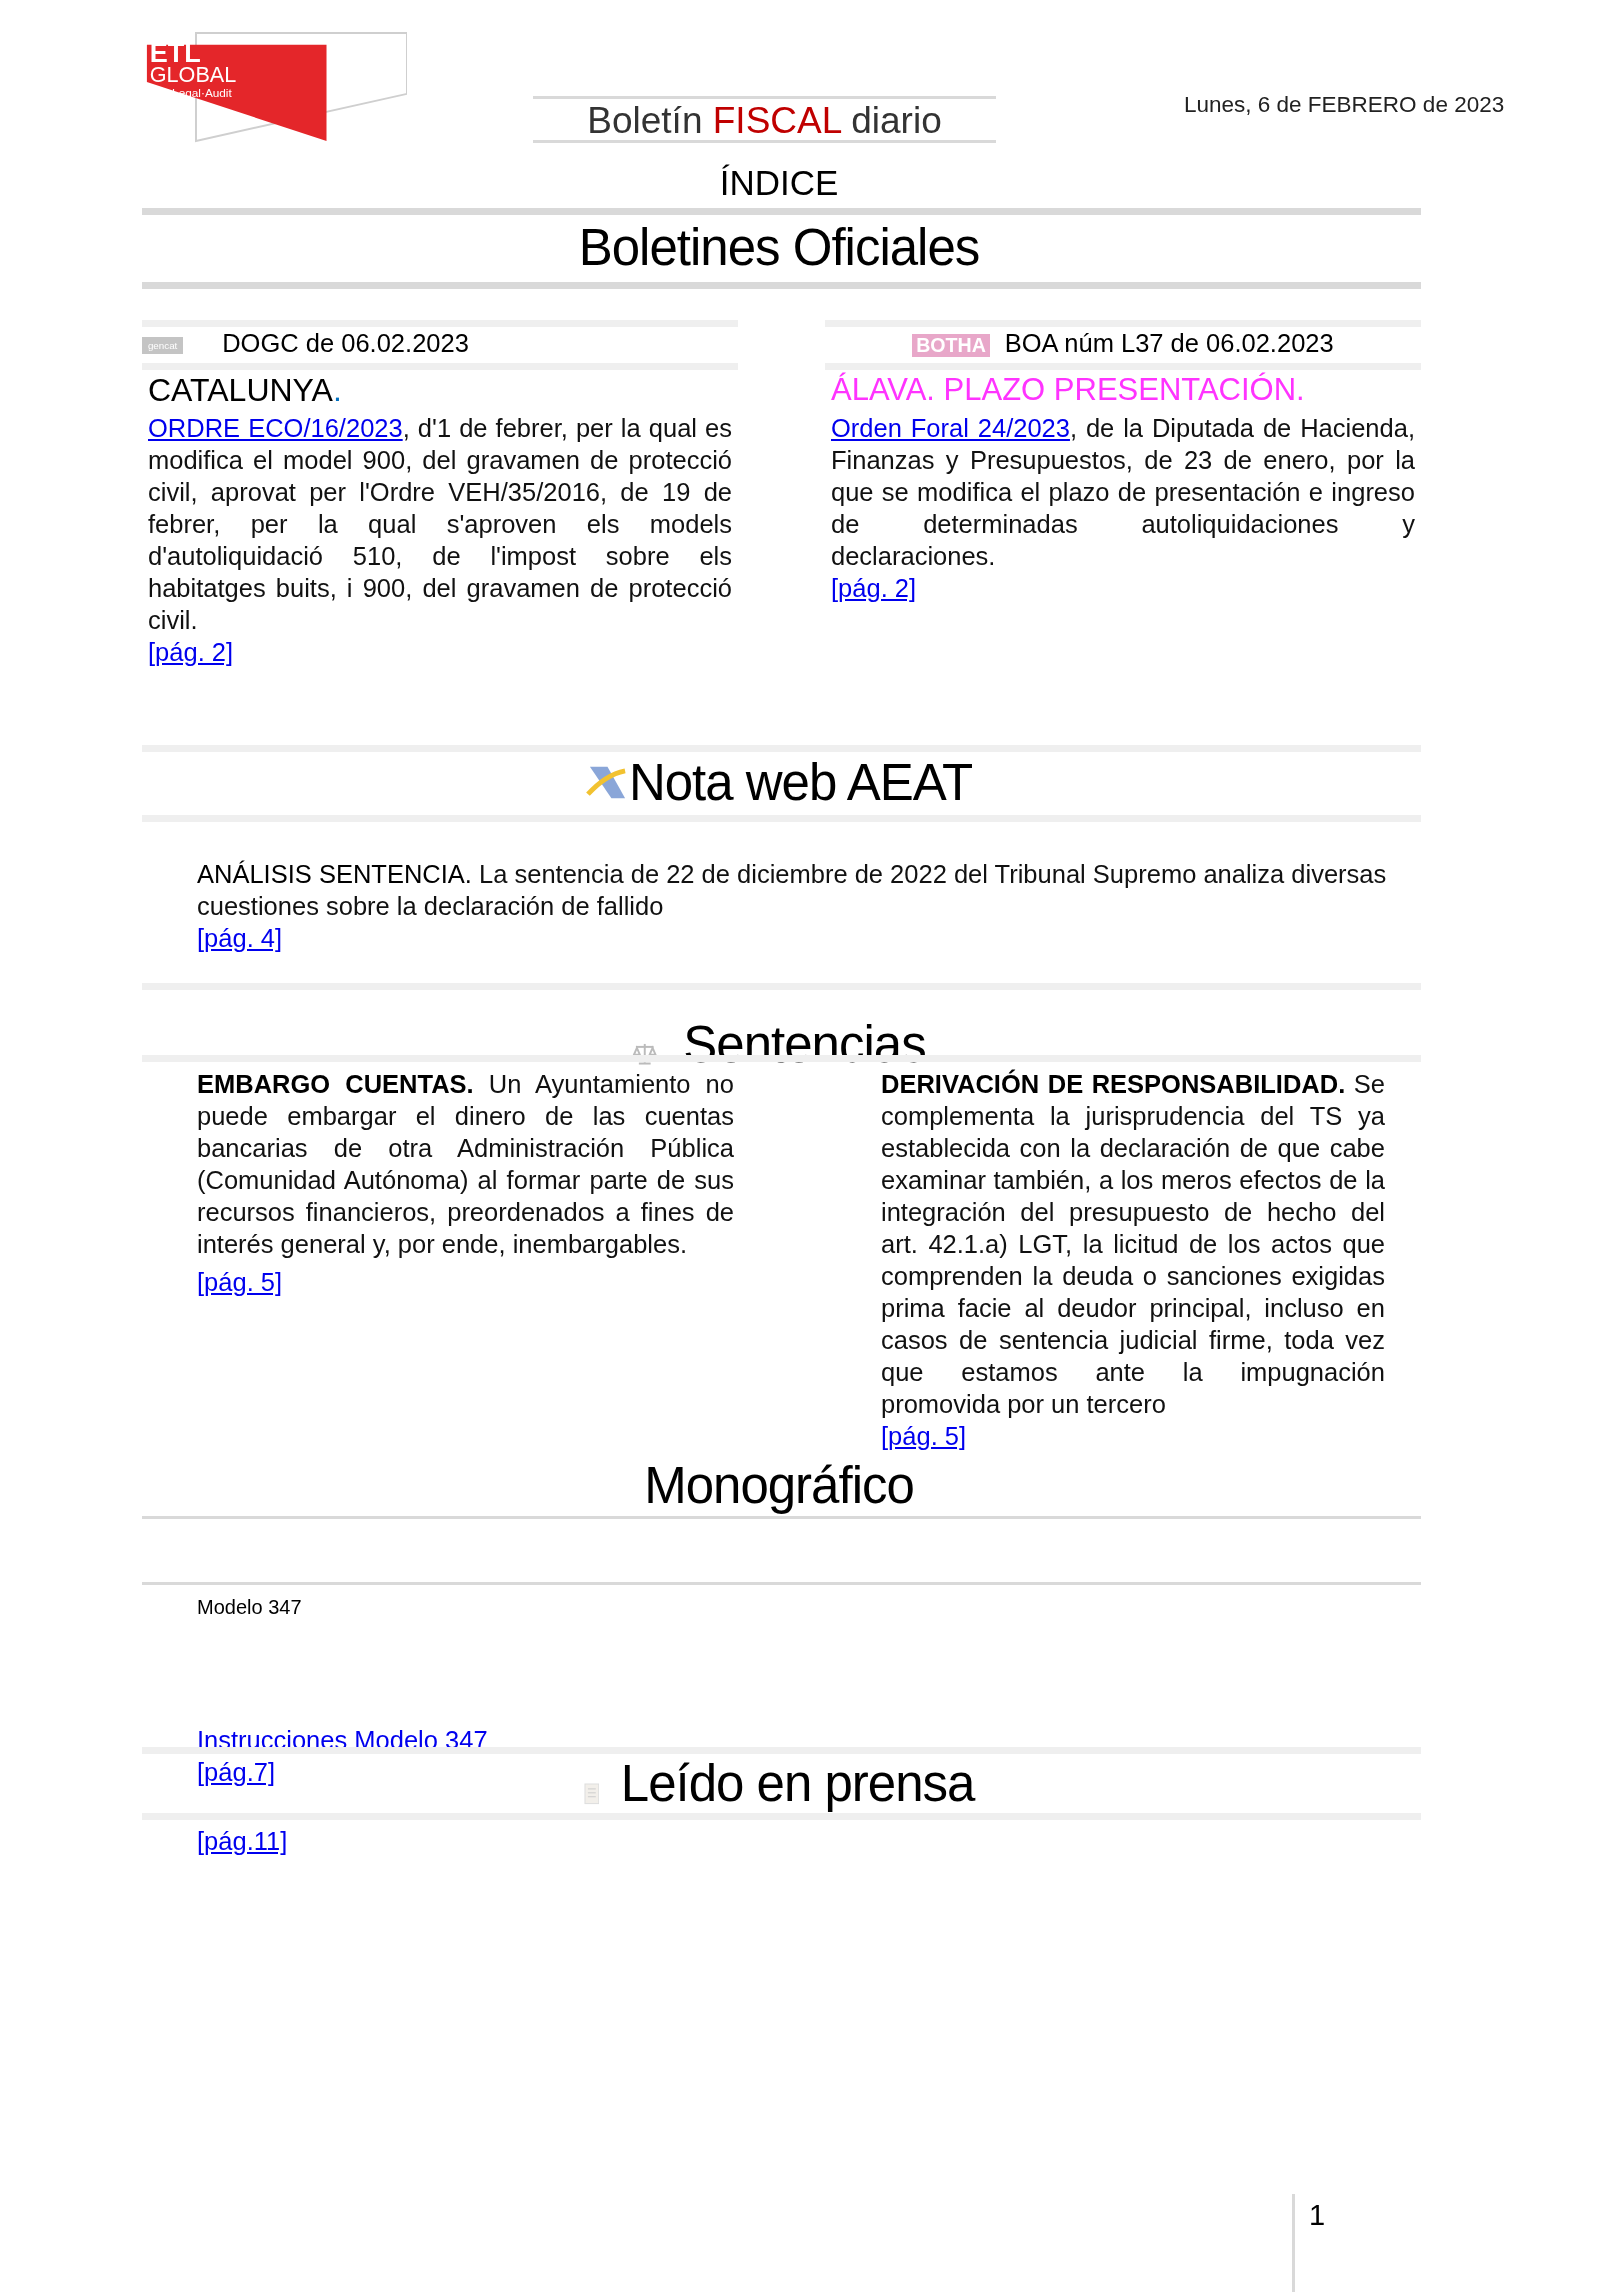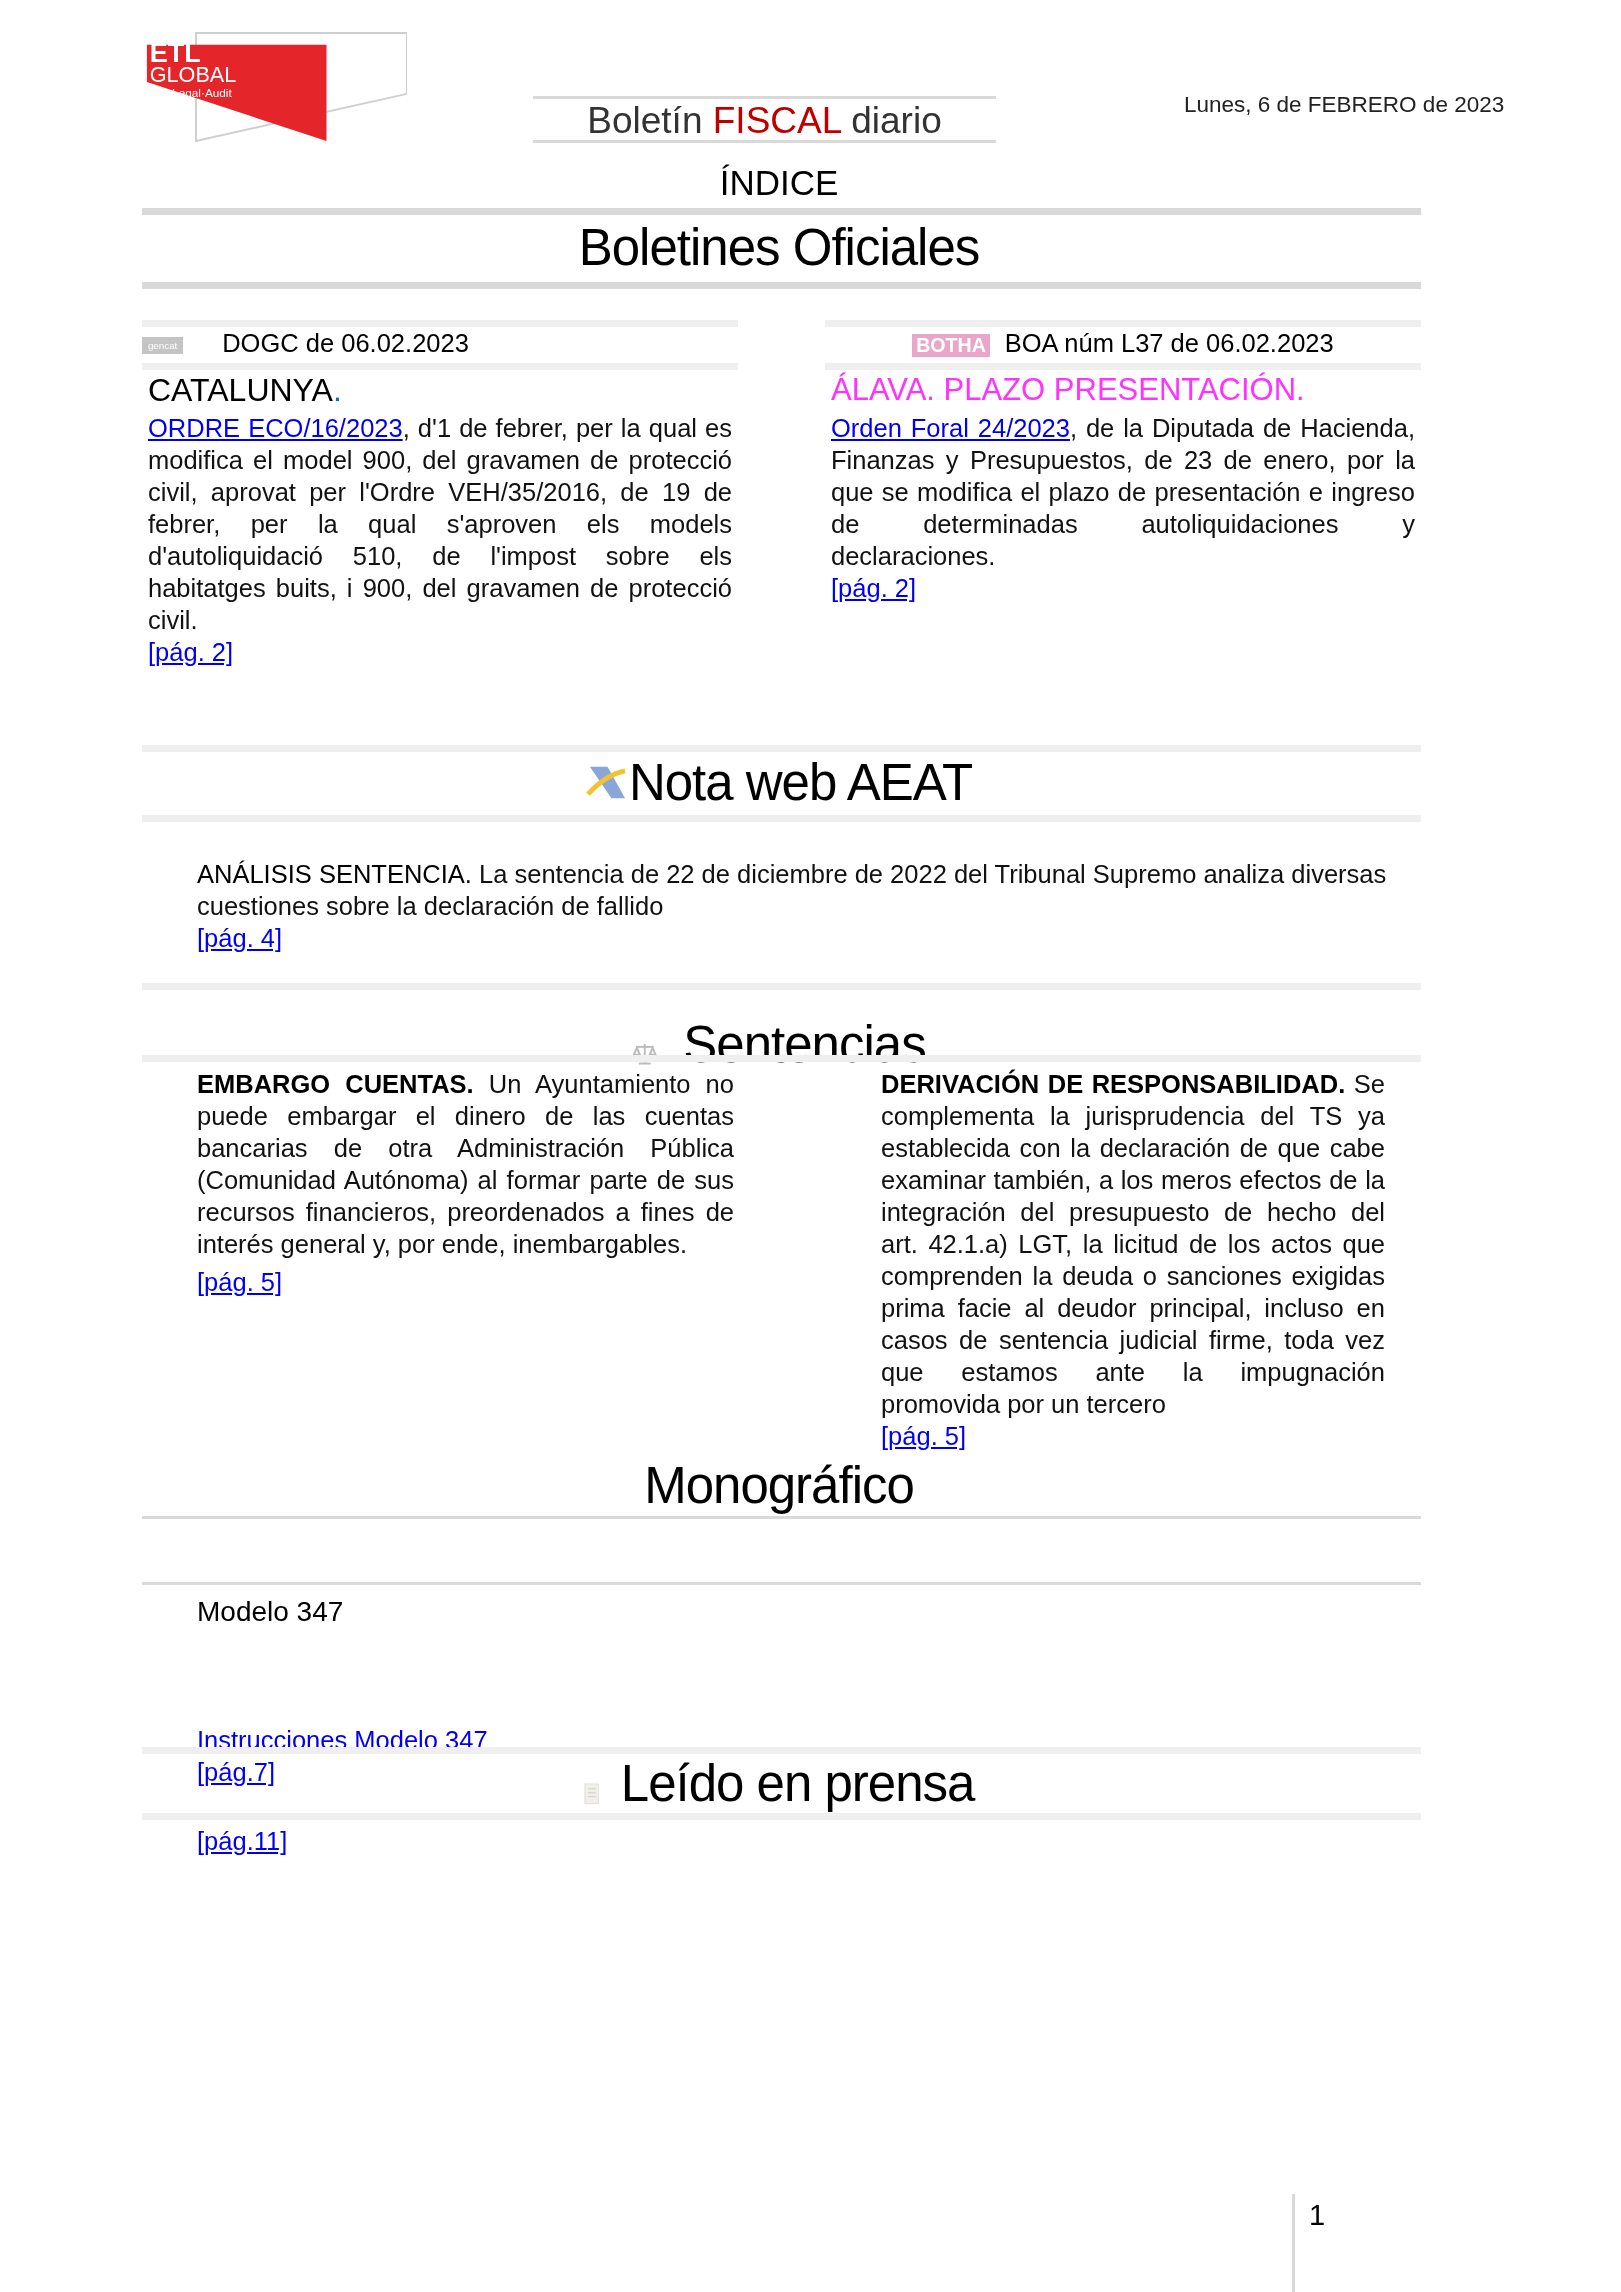--- a/index.html
+++ b/index.html
@@ -100,21 +100,21 @@
   <a href="#" style="display:inline-block;margin-top:5.9px;">[pág. 5]</a>
 </div>
 <div class="abs body-txt just" style="left:881px;top:1068px;width:504px;">
   <span style="color:#000;font-weight:bold;">DERIVACIÓN DE RESPONSABILIDAD.</span><span> Se complementa la jurisprudencia del TS ya establecida con la declaración de que cabe examinar también, a los meros efectos de la integración del presupuesto de hecho del art. 42.1.a) LGT, la licitud de los actos que comprenden la deuda o sanciones exigidas prima facie al deudor principal, incluso en casos de sentencia judicial firme, toda vez que estamos ante la impugnación promovida por un tercero</span><br>
   <a href="#">[pág. 5]</a>
 </div>
 
 <div class="rule" style="left:142px;top:1516px;width:1279px;height:2.9px;"></div>
 <div class="sec-title" style="top:1456px;">Monográfico</div>
 <div class="rule" style="left:142px;top:1582px;width:1279px;height:2.9px;"></div>
-<div class="abs" style="left:197px;top:1596px;font-size:28px;">Modelo 347</div>
+<div class="abs" style="left:197px;top:1596px;font-size:20px;">Modelo 347</div>
 <div class="abs body-txt" style="left:197px;top:1724px;">
   <a href="#">Instrucciones Modelo 347</a><br>
   <a href="#">[pág.7]</a>
 </div>
 
 <div class="rule light" style="left:142px;top:1747px;width:1279px;"></div>
 <div class="sec-title" style="top:1754px;">
   <span class="ic" style="margin-right:21.6px;">
     <svg width="15.7" height="21.6" viewBox="0 0 16 22">
         <rect x="1" y="1" width="14" height="20" fill="#f2efea" stroke="#ddd"></rect>

